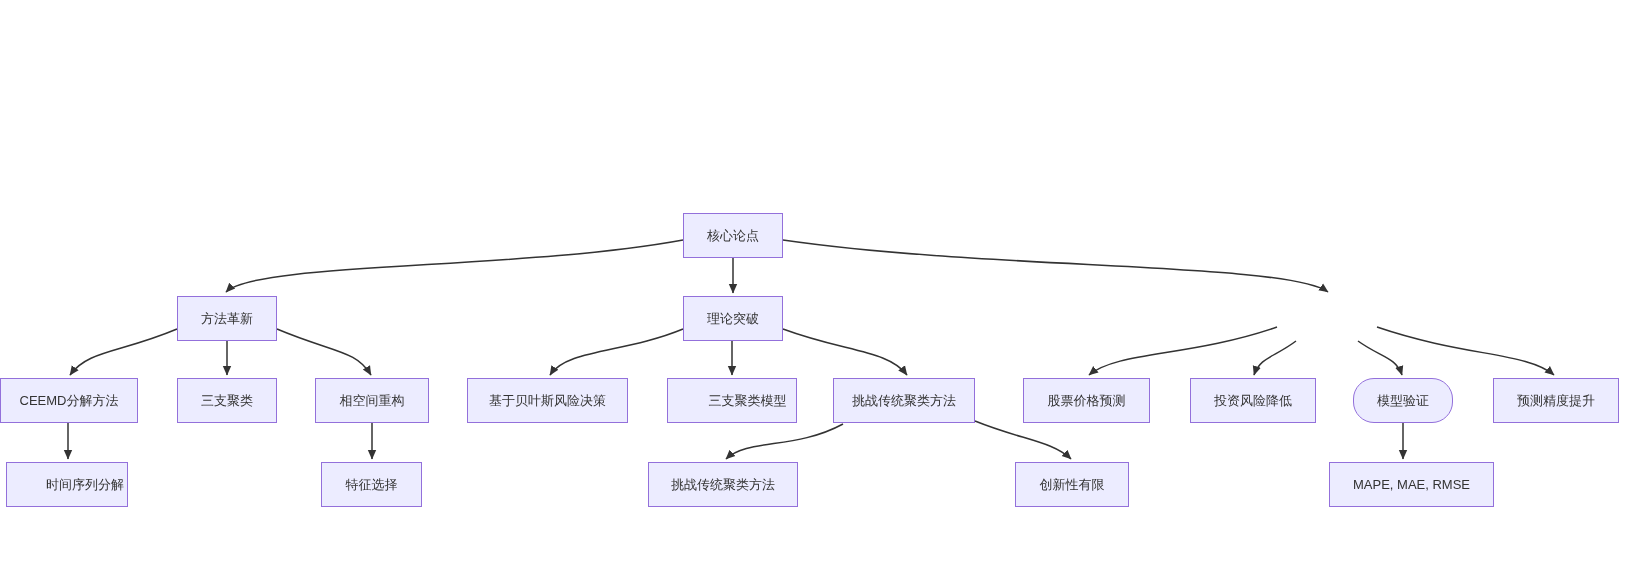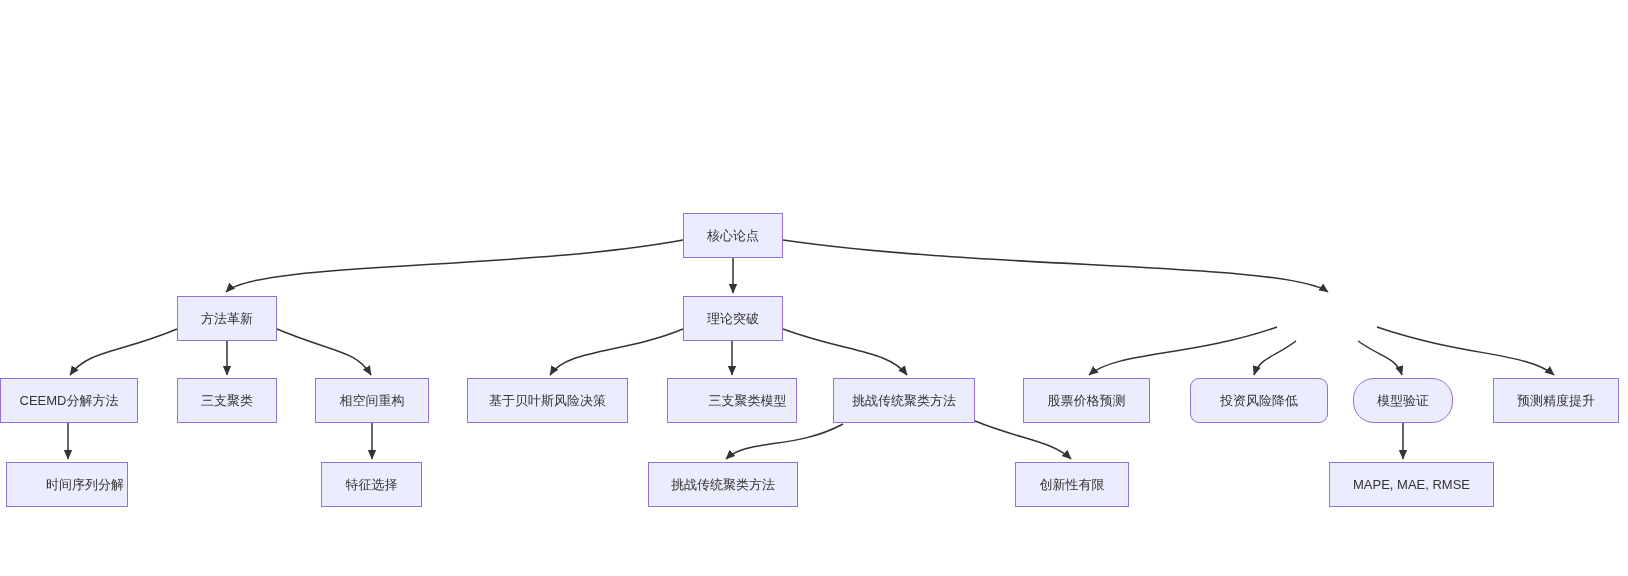--- a/index.html
+++ b/index.html
@@ -32,21 +32,21 @@
   #n-method{left:177px;top:296px;width:100px;}
   #n-theory{left:683px;top:296px;width:100px;}
   #n-value{left:1277px;top:296px;width:101px;}
   #n-ceemd{left:0px;top:378px;width:138px;}
   #n-threeway{left:177px;top:378px;width:100px;}
   #n-phase{left:315px;top:378px;width:114px;}
   #n-bayes{left:467px;top:378px;width:161px;}
   #n-twc{left:667px;top:378px;width:130px;padding-left:31px;}
   #n-fin{left:833px;top:378px;width:142px;}
   #n-stock{left:1023px;top:378px;width:127px;}
-  #n-invest{left:1190px;top:378px;width:138px;border-radius:9px;}
+  #n-invest{left:1190px;top:378px;width:126px;}
   #n-modelval{left:1353px;top:378px;width:100px;border-radius:21px;}
   #n-precision{left:1493px;top:378px;width:126px;}
   #n-ts{left:6px;top:462px;width:122px;padding-left:36px;}
   #n-feature{left:321px;top:462px;width:101px;}
   #n-challenge{left:648px;top:462px;width:150px;}
   #n-limited{left:1015px;top:462px;width:114px;}
   #n-mape{left:1329px;top:462px;width:165px;}
 </style>
 </head>
 <body>

